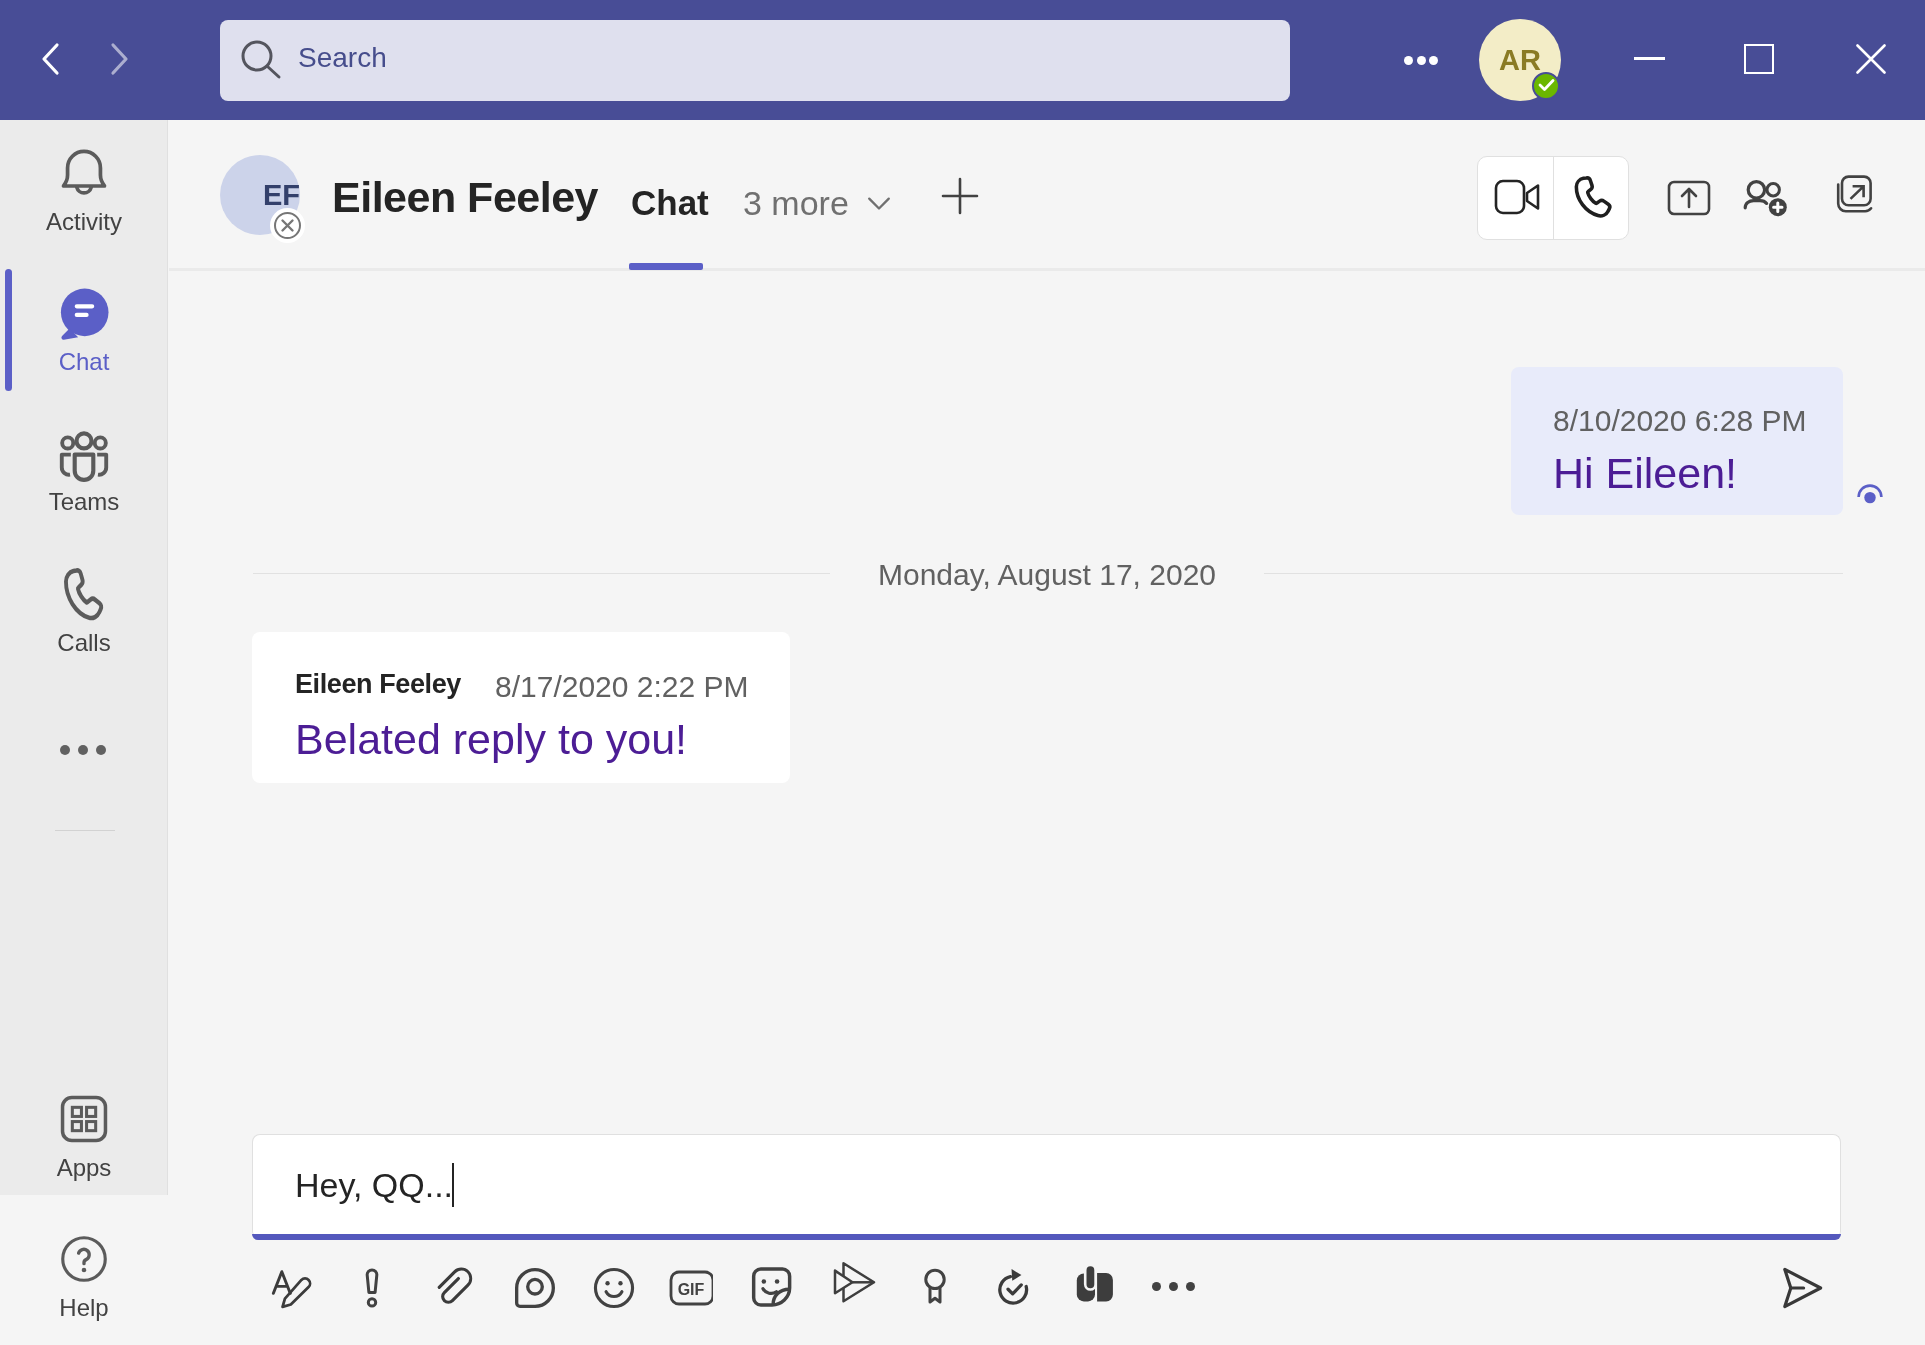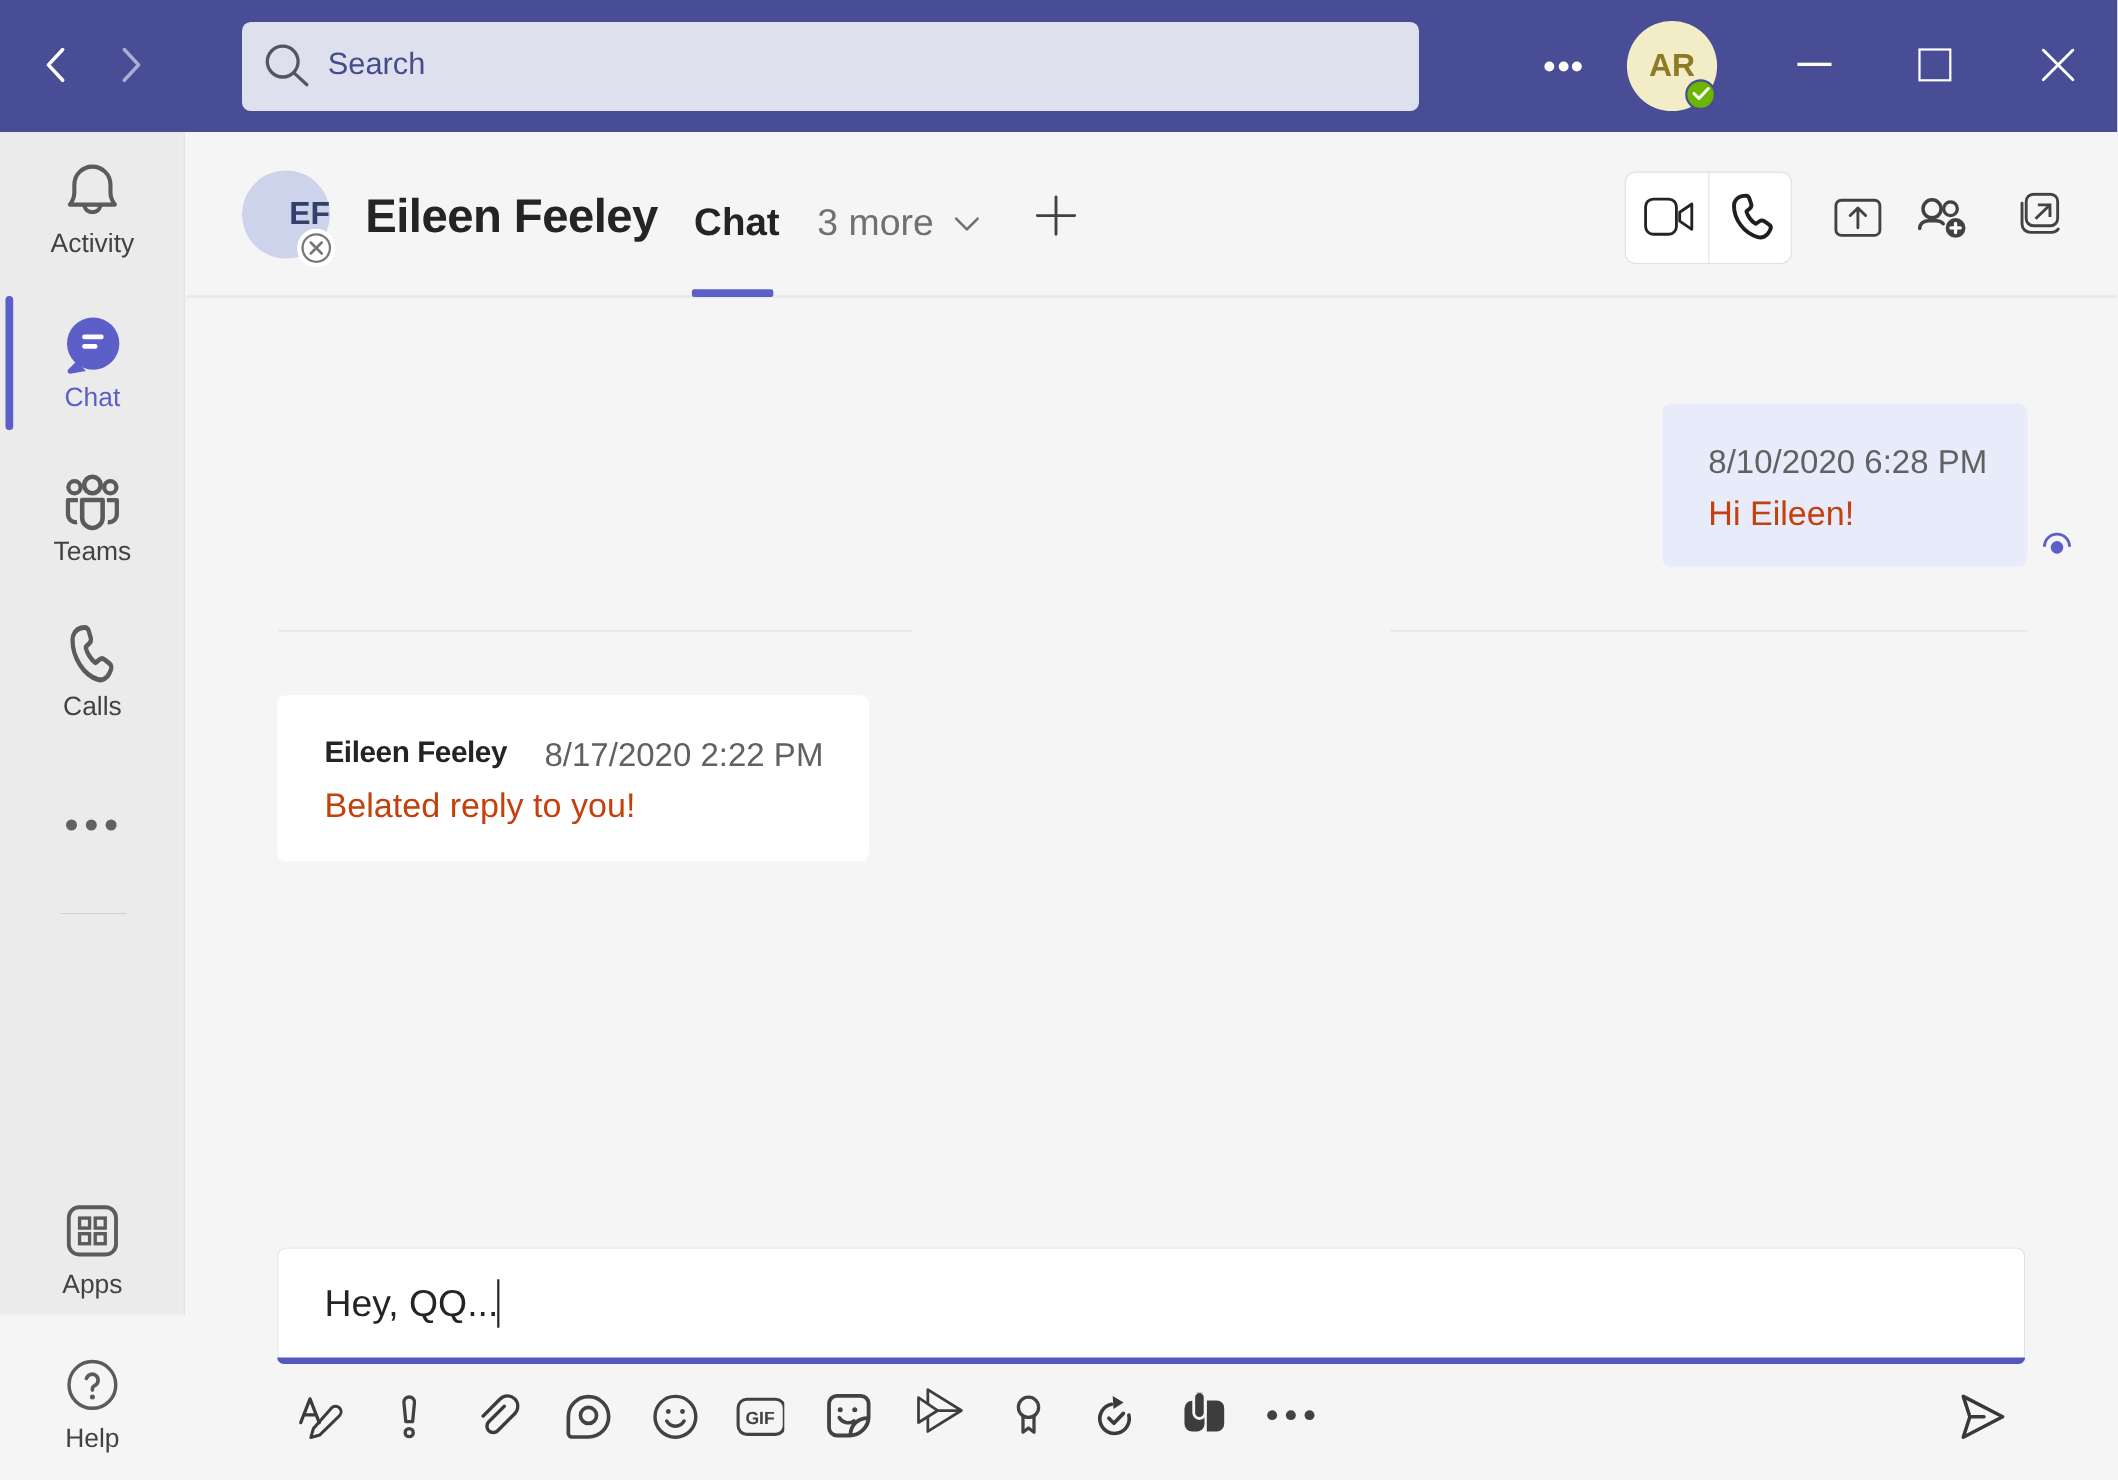--- a/index.html
+++ b/index.html
@@ -32,21 +32,21 @@
   #tabchat { left:462px; top:63px; font-size:35px; font-weight:600; color:#242424; }
   #tabmore { left:574px; top:64px; font-size:34px; color:#707070; }
   #tabline { left:460px; top:143px; width:74px; height:7px; background:#5B5FC7; border-radius:2px; }
   #plusbtn { left:771px; top:56px; }
   #callgroup { left:1308px; top:36px; width:152px; height:84px; background:#FFF; border:1.5px solid #E0E0E0; border-radius:10px; }
   #calldiv { left:1384px; top:37px; width:1px; height:82px; background:#E0E0E0; }
 
   
   #bubble1 { left:1511px; top:367px; width:332px; height:148px; background:#E8EBFA; border-radius:8px; }
   .ts { font-size:30px; color:#616161; }
-  .msgtxt { font-size:31px; color:#c2410c; }
+  .msgtxt { font-size:43px; color:#4c1d95; }
   #divider { left:169px; top:540px; width:1756px; height:70px; }
   #divtxt { left:709px; top:18px; font-size:30px; color:#616161; }
   .divline { top:33px; height:1px; background:#E1E1E1; }
   #card1 { left:252px; top:632px; width:538px; height:151px; background:#FFF; border-radius:8px; }
 
   
   #composebox { left:252px; top:1134px; width:1589px; height:101px; background:#FFF; border:1.5px solid #E0E0E0; border-bottom:none; border-radius:8px 8px 4px 4px; }
   #composeline { left:252px; top:1234px; width:1589px; height:6px; background:#5458BD; border-radius:0 0 6px 6px; }
   #composetxt { left:295px; top:1166px; font-size:34px; color:#242424; }
   #caret { left:452px; top:1163px; width:2px; height:44px; background:#242424; }
@@ -187,20 +187,21 @@
   <div class="abs ts" style="left:42px; top:37px;">8/10/2020 6:28 PM</div>
   <div class="abs msgtxt" style="left:42px; top:82px;">Hi Eileen!</div>
 </div>
 <svg class="abs" style="left:1856px; top:482px;" width="28" height="24" viewBox="0 0 28 24">
   <path d="M2.6 15 a11.4 11.4 0 0 1 22.8 0" fill="none" stroke="#5B5FC7" stroke-width="2.6"></path>
   <circle cx="14" cy="15.6" r="5.7" fill="#5B5FC7"></circle>
 </svg>
 
 <div class="abs" id="divider">
   <div class="abs divline" style="left:84px; width:577px;"></div>
+  <div class="abs" id="divtxt">Monday, August 17, 2020</div>
   <div class="abs divline" style="left:1095px; width:579px;"></div>
 </div>
 
 <div class="abs" id="card1">
   <div class="abs" style="left:43px; top:37px; font-size:27px; font-weight:bold; color:#242424; letter-spacing:-0.4px;">Eileen Feeley</div>
   <div class="abs ts" style="left:243px; top:38px;">8/17/2020 2:22 PM</div>
   <div class="abs msgtxt" style="left:43px; top:83px;">Belated reply to you!</div>
 </div>
 
 <div class="abs" id="composebox"></div>

